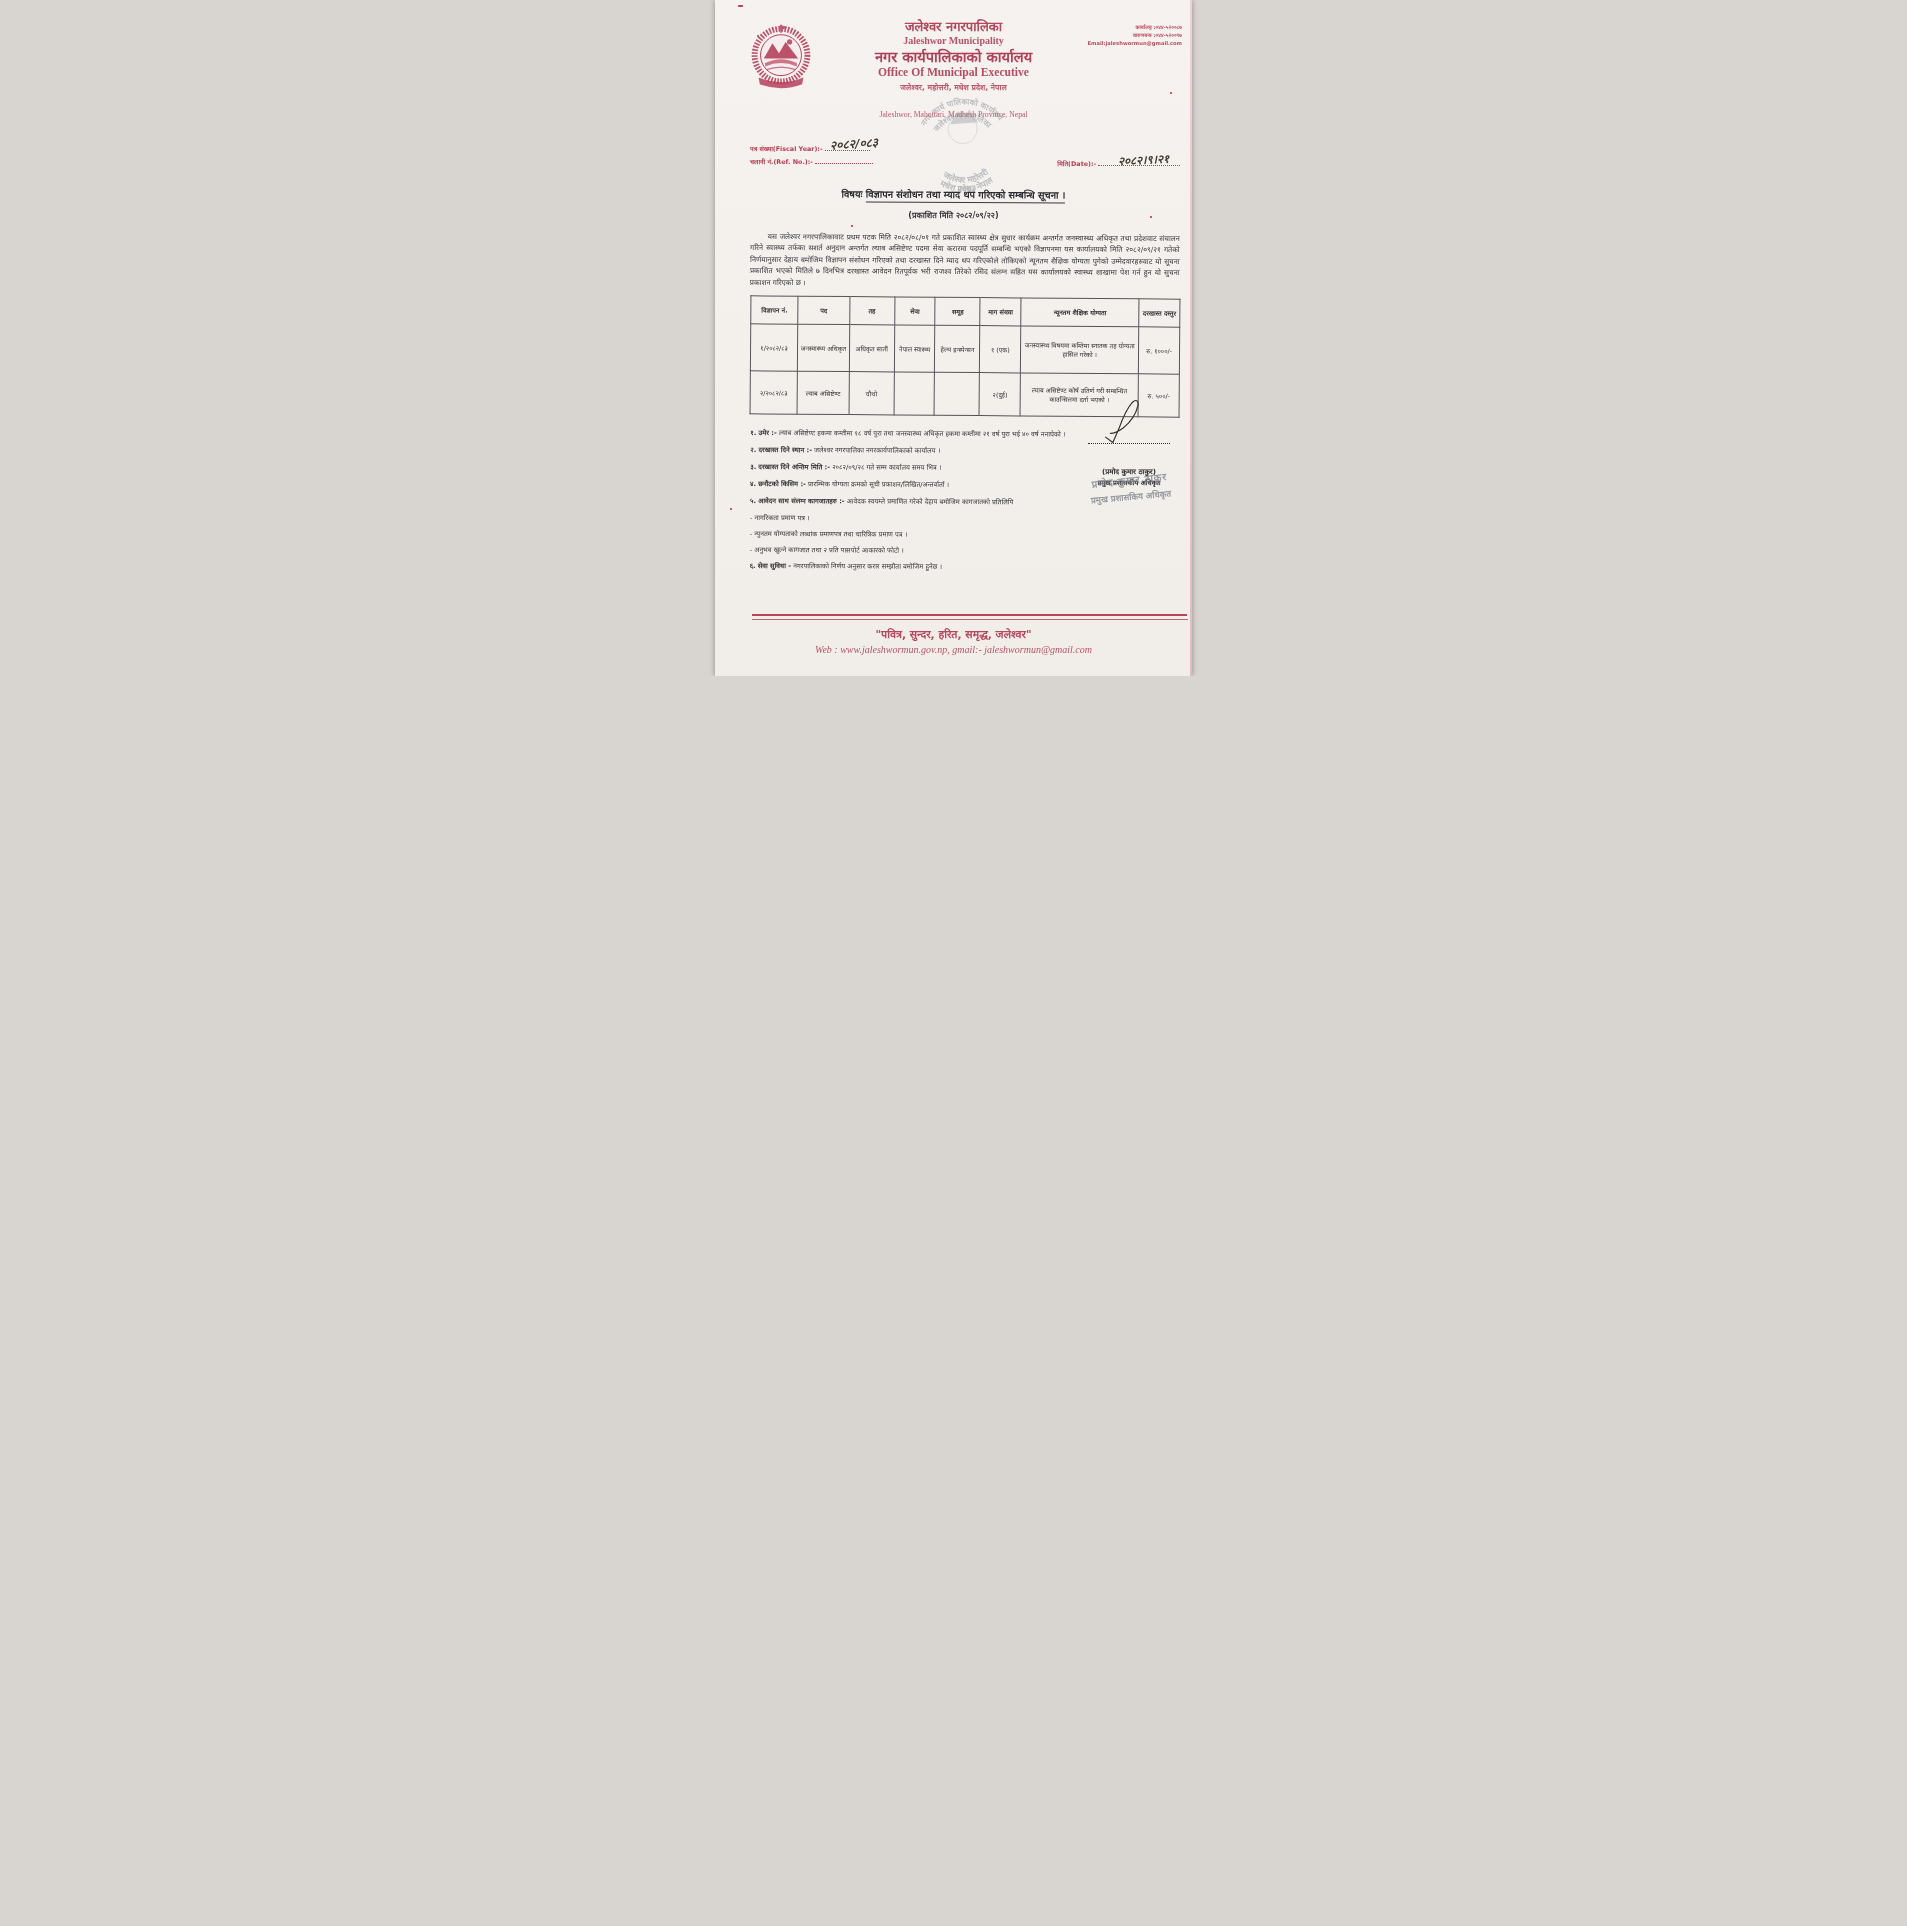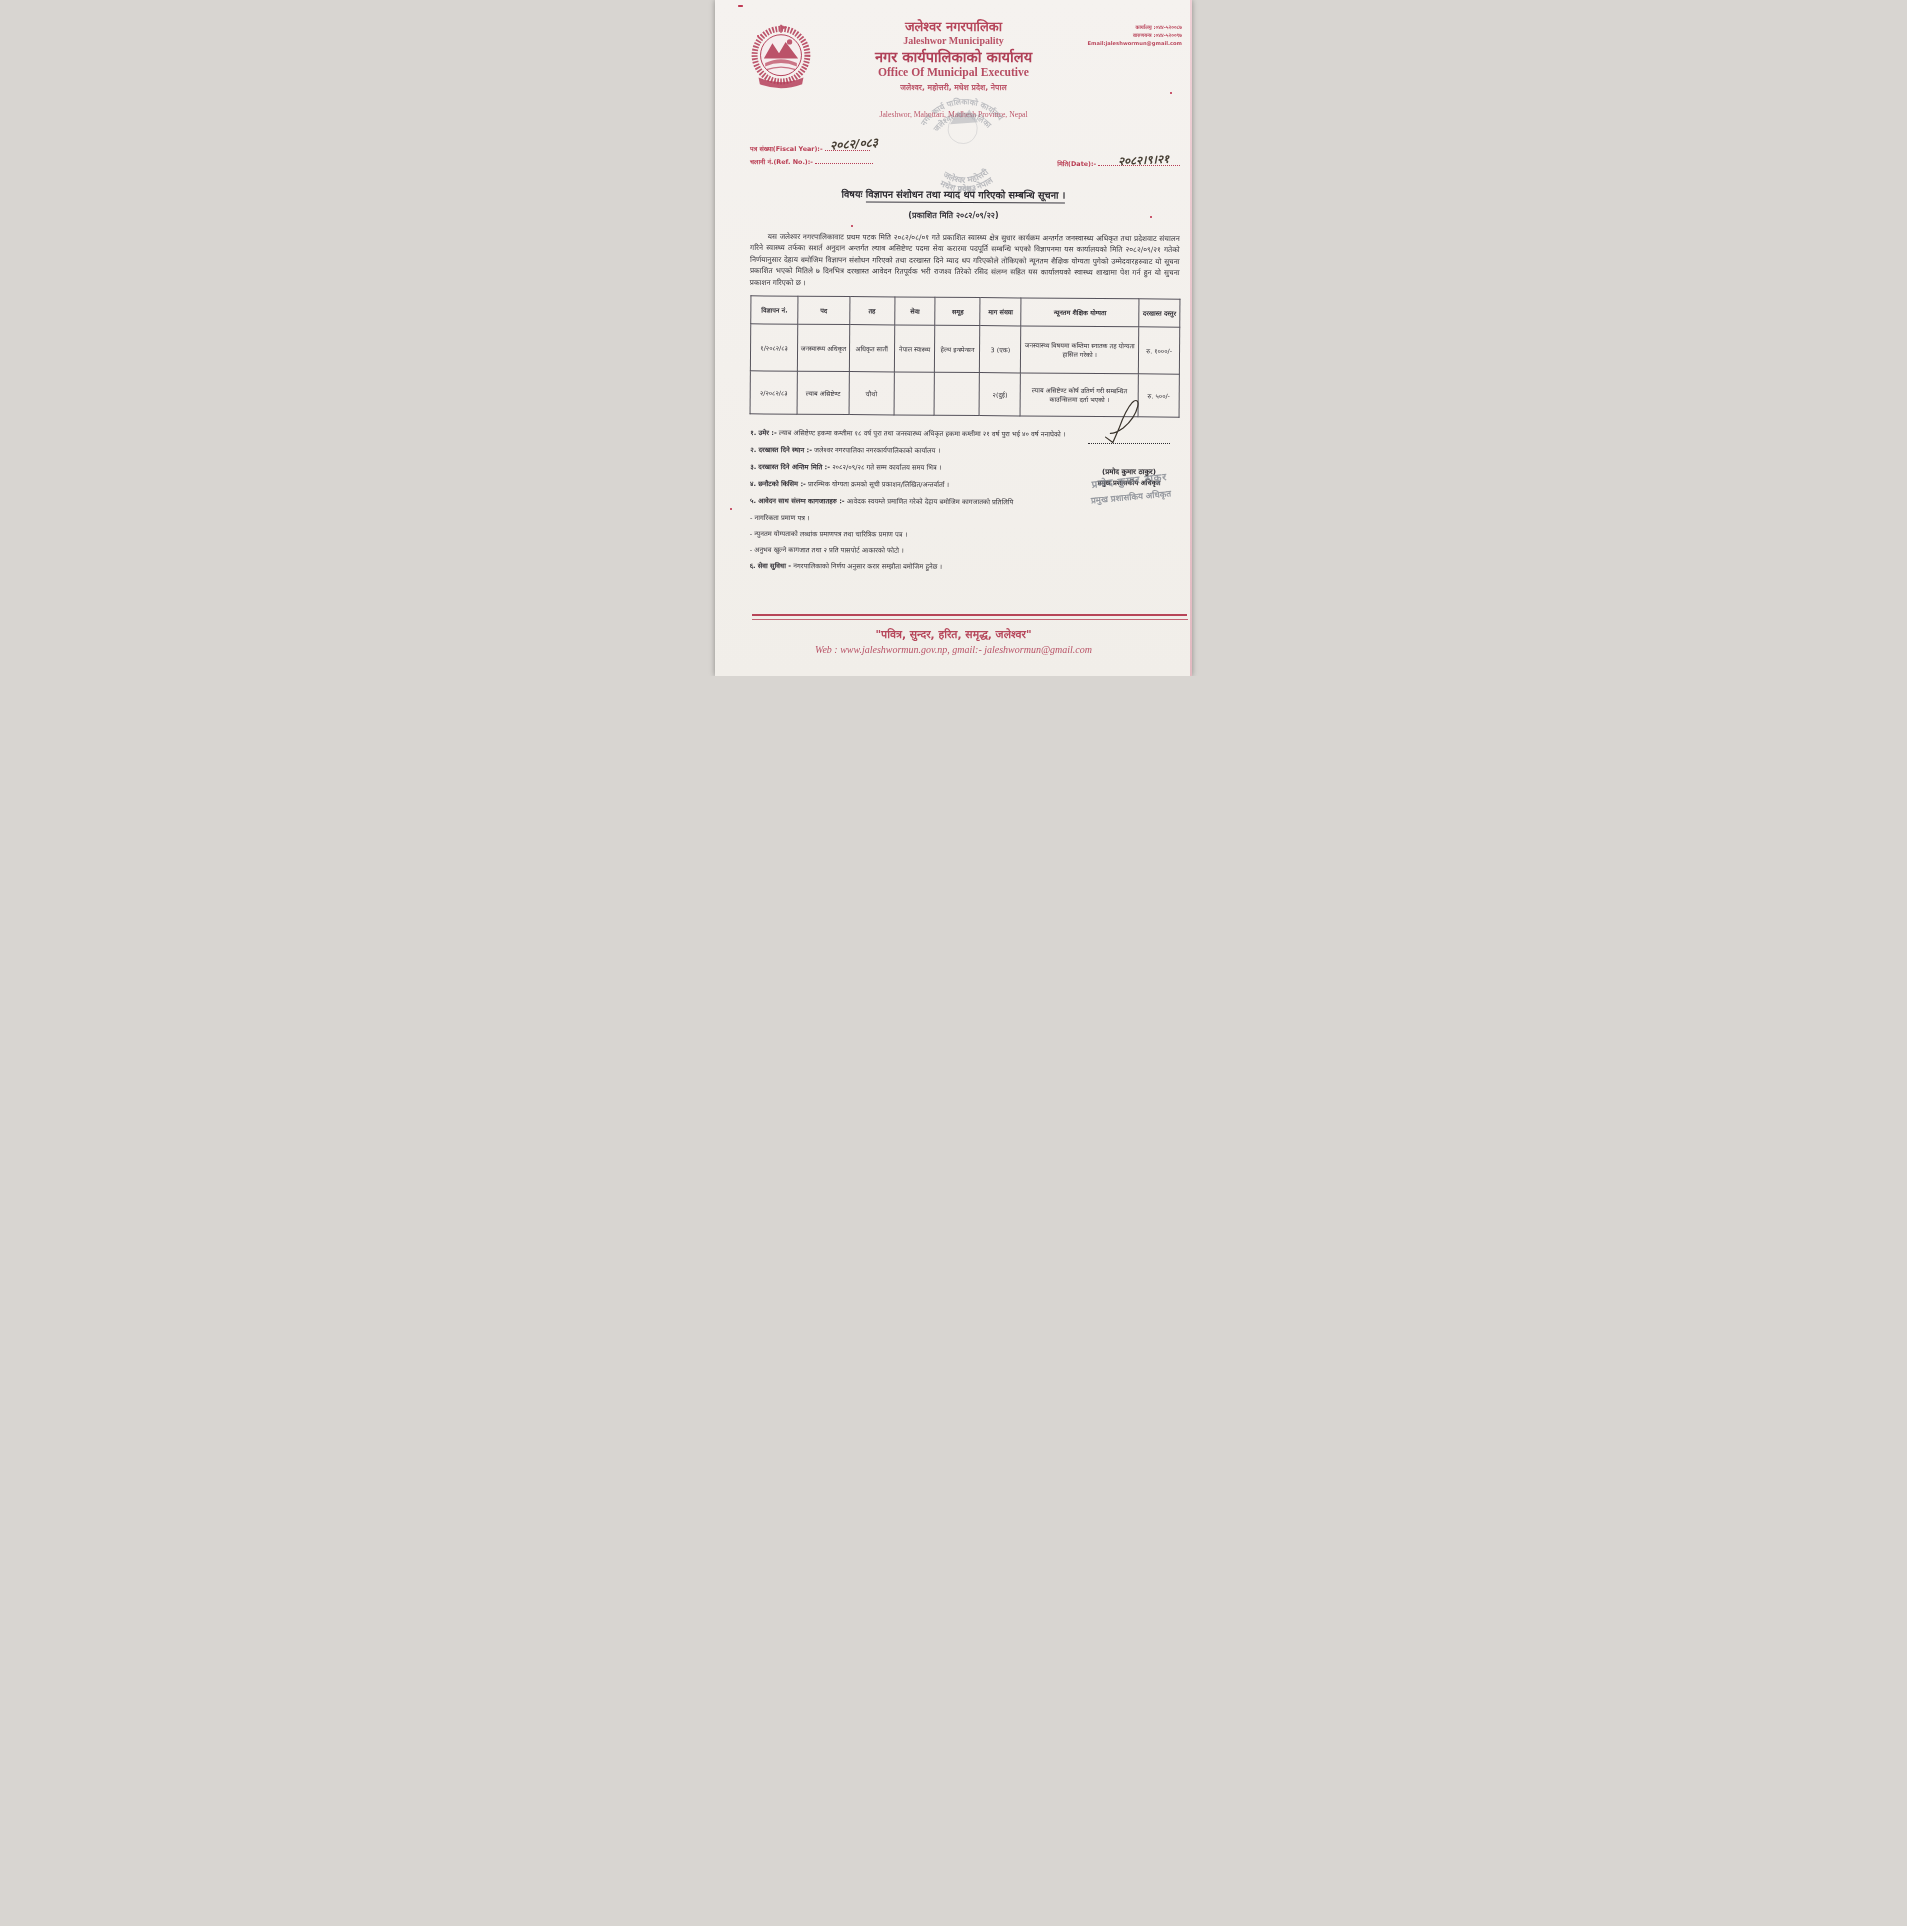--- a/index.html
+++ b/index.html
@@ -204,21 +204,21 @@
       <th>माग संख्या</th>
       <th>न्यूनतम शैक्षिक योग्यता</th>
       <th>दरखास्त दस्तुर</th>
     </tr>
     <tr class="r1">
       <td>१/२०८२/८३</td>
       <td>जनस्वास्थ्य अधिकृत</td>
       <td>अधिकृत सातौं</td>
       <td>नेपाल स्वास्थ्य</td>
       <td>हेल्थ इन्स्पेन्सन</td>
-      <td>3 (एक)</td>
+      <td>१ (एक)</td>
       <td>जनस्वास्थ्य विषयमा कम्तिमा स्नातक तह योग्यता हासिल गरेको ।</td>
       <td>रु. १०००/-</td>
     </tr>
     <tr class="r2">
       <td>२/२०८२/८३</td>
       <td>ल्याब असिष्टेण्ट</td>
       <td>चौथो</td>
       <td></td>
       <td></td>
       <td>२(दुई)</td>

